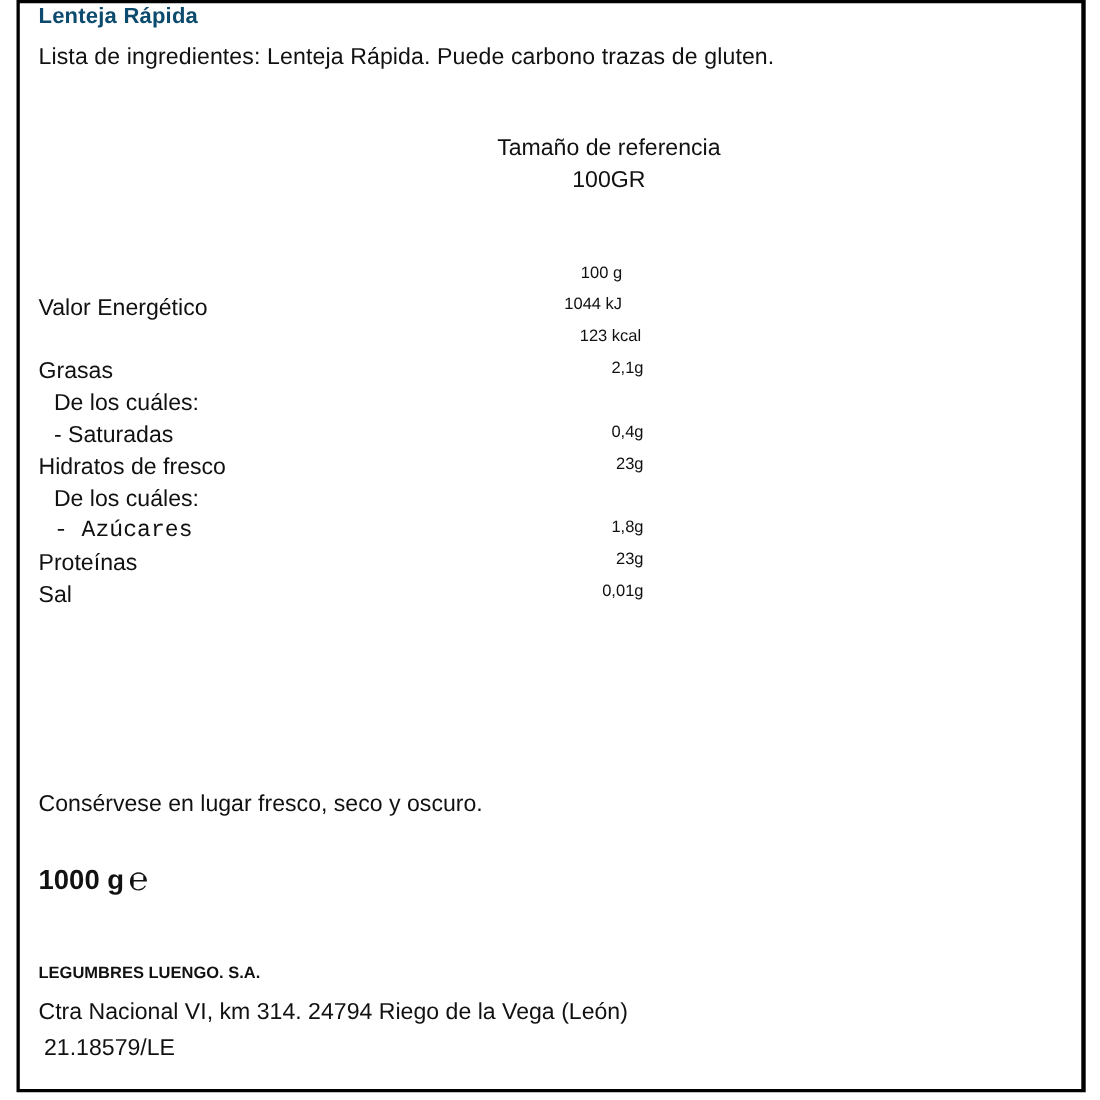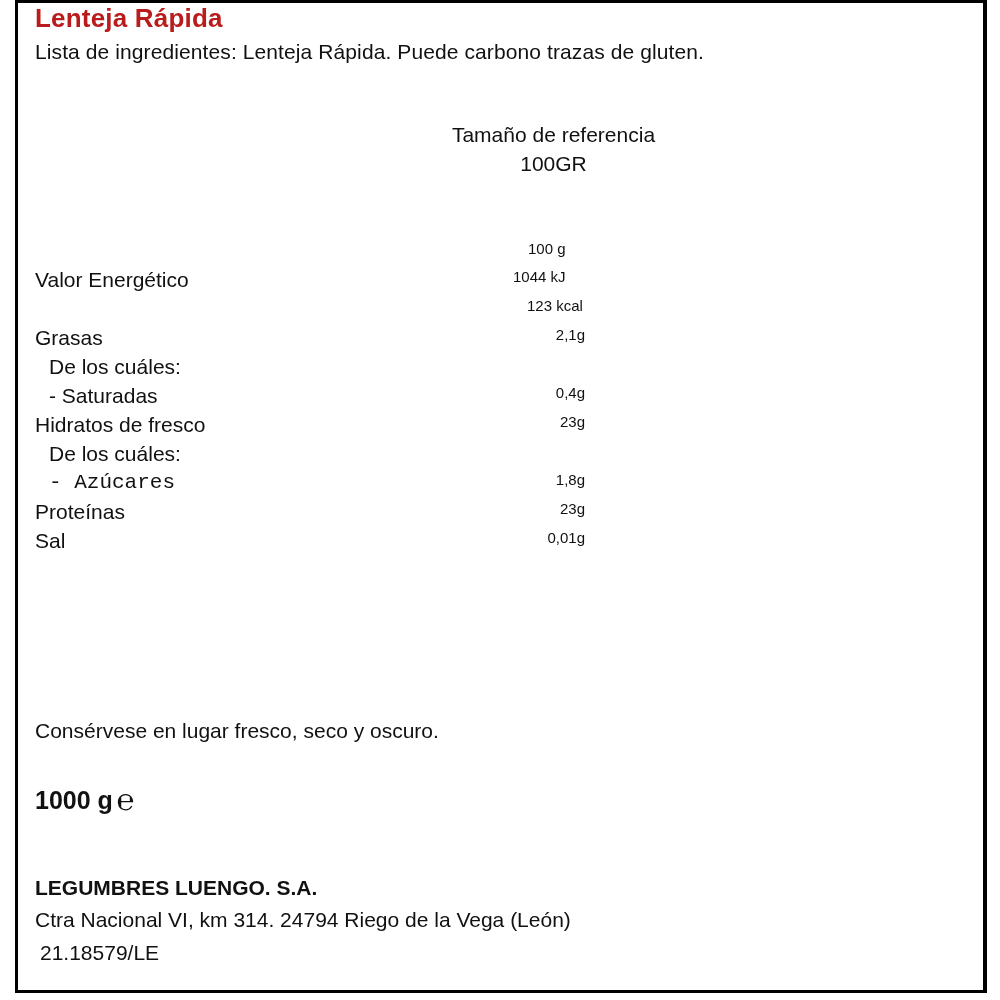--- a/index.html
+++ b/index.html
@@ -26,23 +26,23 @@
       box-sizing: content-box;
     }
     .abs {
       position: absolute;
       white-space: nowrap;
       line-height: 1;
     }
     .title {
       left: 35px;
       top: 5px;
-      font-size: 26px;
+      font-size: 20px;
       font-weight: bold;
-      color: #b91c1c;
+      color: #0c4a6e;
       letter-spacing: 0.2px;
     }
     .ingredients {
       left: 35px;
       top: 41px;
       font-size: 21px;
       letter-spacing: 0.1px;
     }
     .ref-heading {
       left: 0;
@@ -85,21 +85,21 @@
       font-family: "DejaVu Serif", serif;
       font-weight: normal;
       font-size: 30px;
       margin-left: 4px;
       position: relative;
       top: 1px;
     }
     .company {
       left: 35px;
       top: 877px;
-      font-size: 21px;
+      font-size: 15px;
       font-weight: bold;
     }
     .address {
       left: 35px;
       top: 909px;
       font-size: 21px;
     }
     .regnum {
       left: 40px;
       top: 942px;

